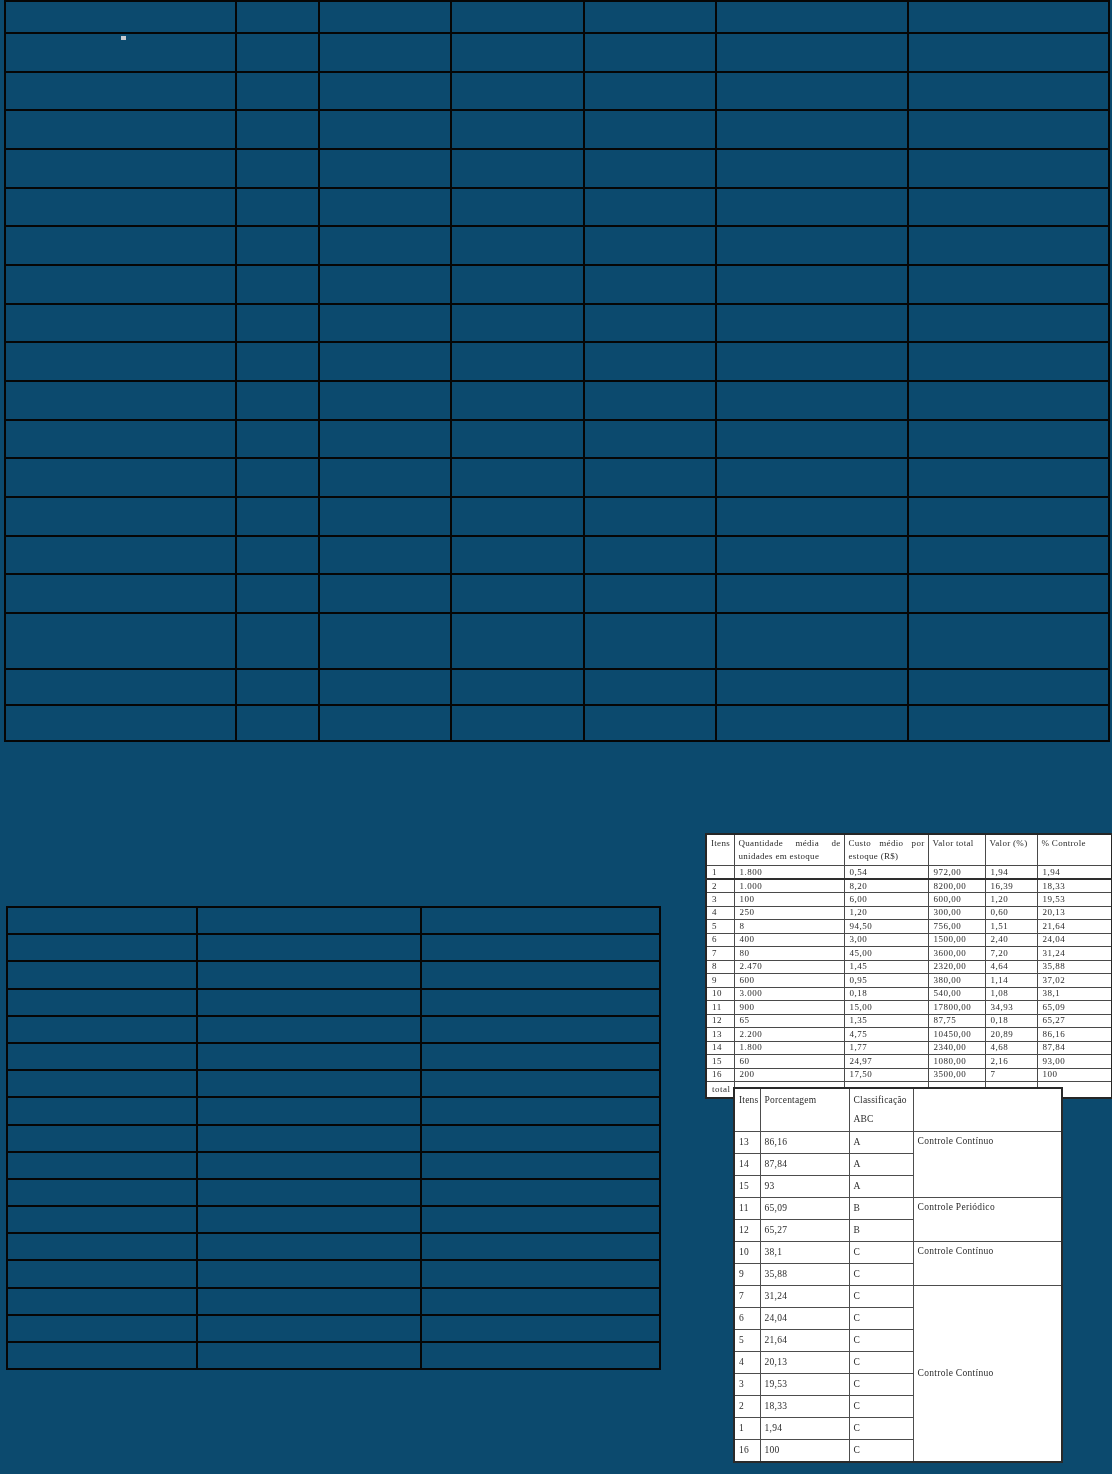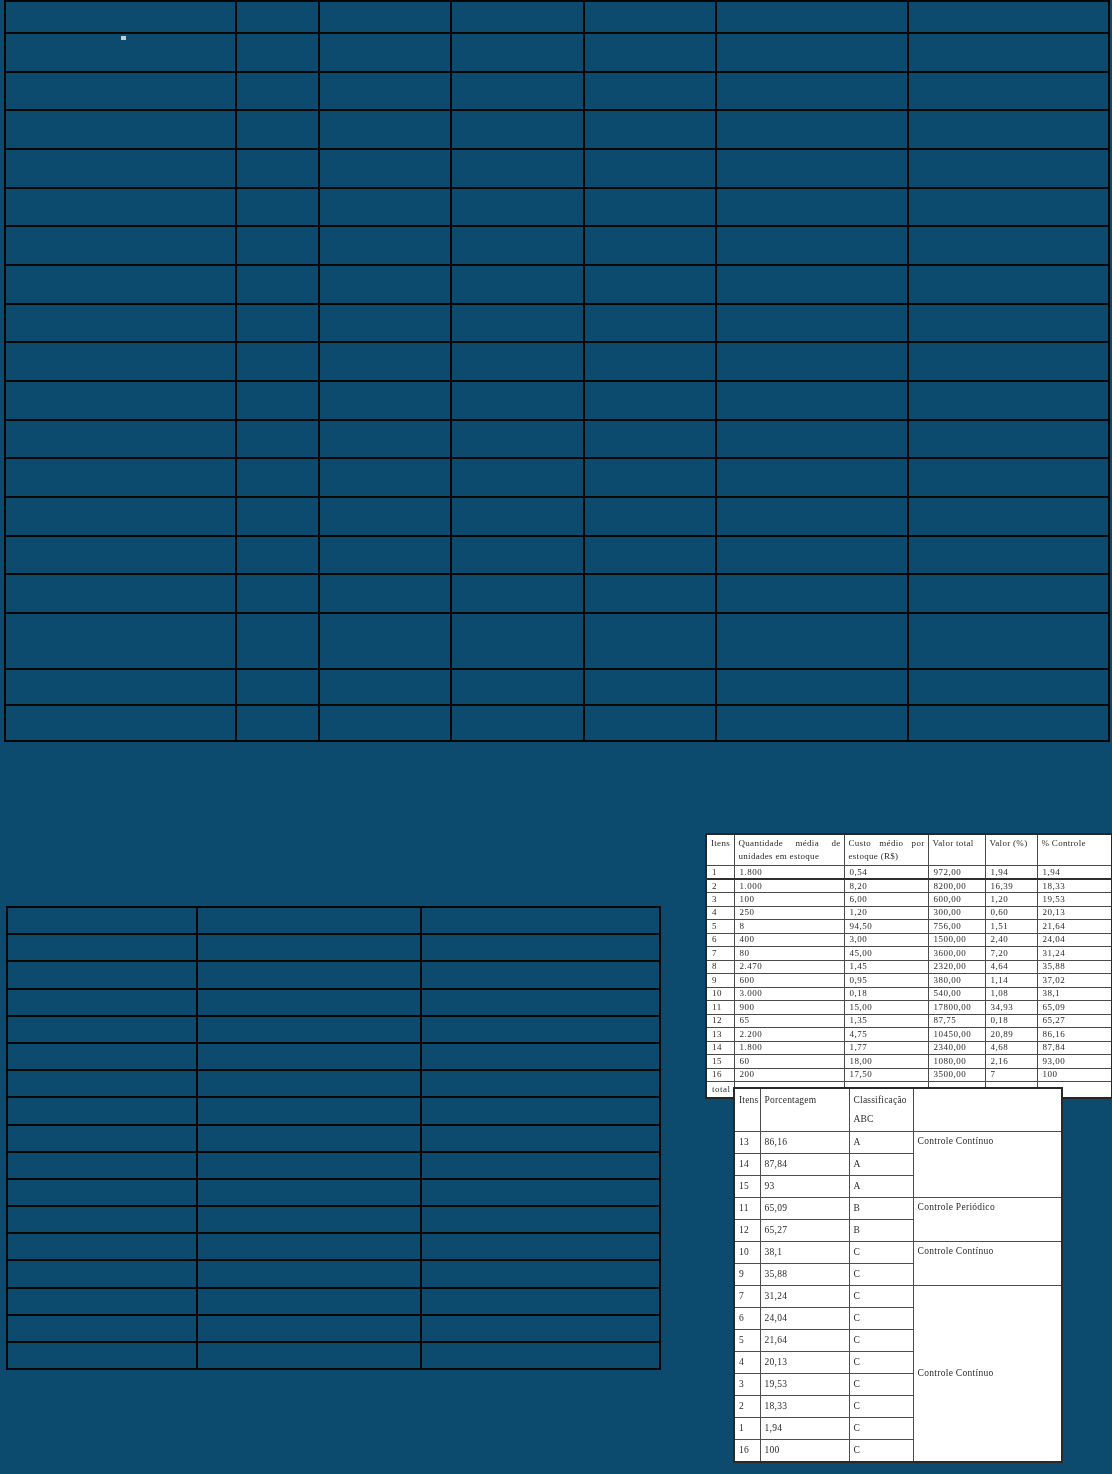--- a/index.html
+++ b/index.html
@@ -463,21 +463,21 @@
           <td>14</td>
           <td>1.800</td>
           <td>1,77</td>
           <td>2340,00</td>
           <td>4,68</td>
           <td>87,84</td>
         </tr>
         <tr class="body">
           <td>15</td>
           <td>60</td>
-          <td>18,00</td>
+          <td>24,97</td>
           <td>1080,00</td>
           <td>2,16</td>
           <td>93,00</td>
         </tr>
         <tr class="body">
           <td>16</td>
           <td>200</td>
           <td>17,50</td>
           <td>3500,00</td>
           <td>7</td>

